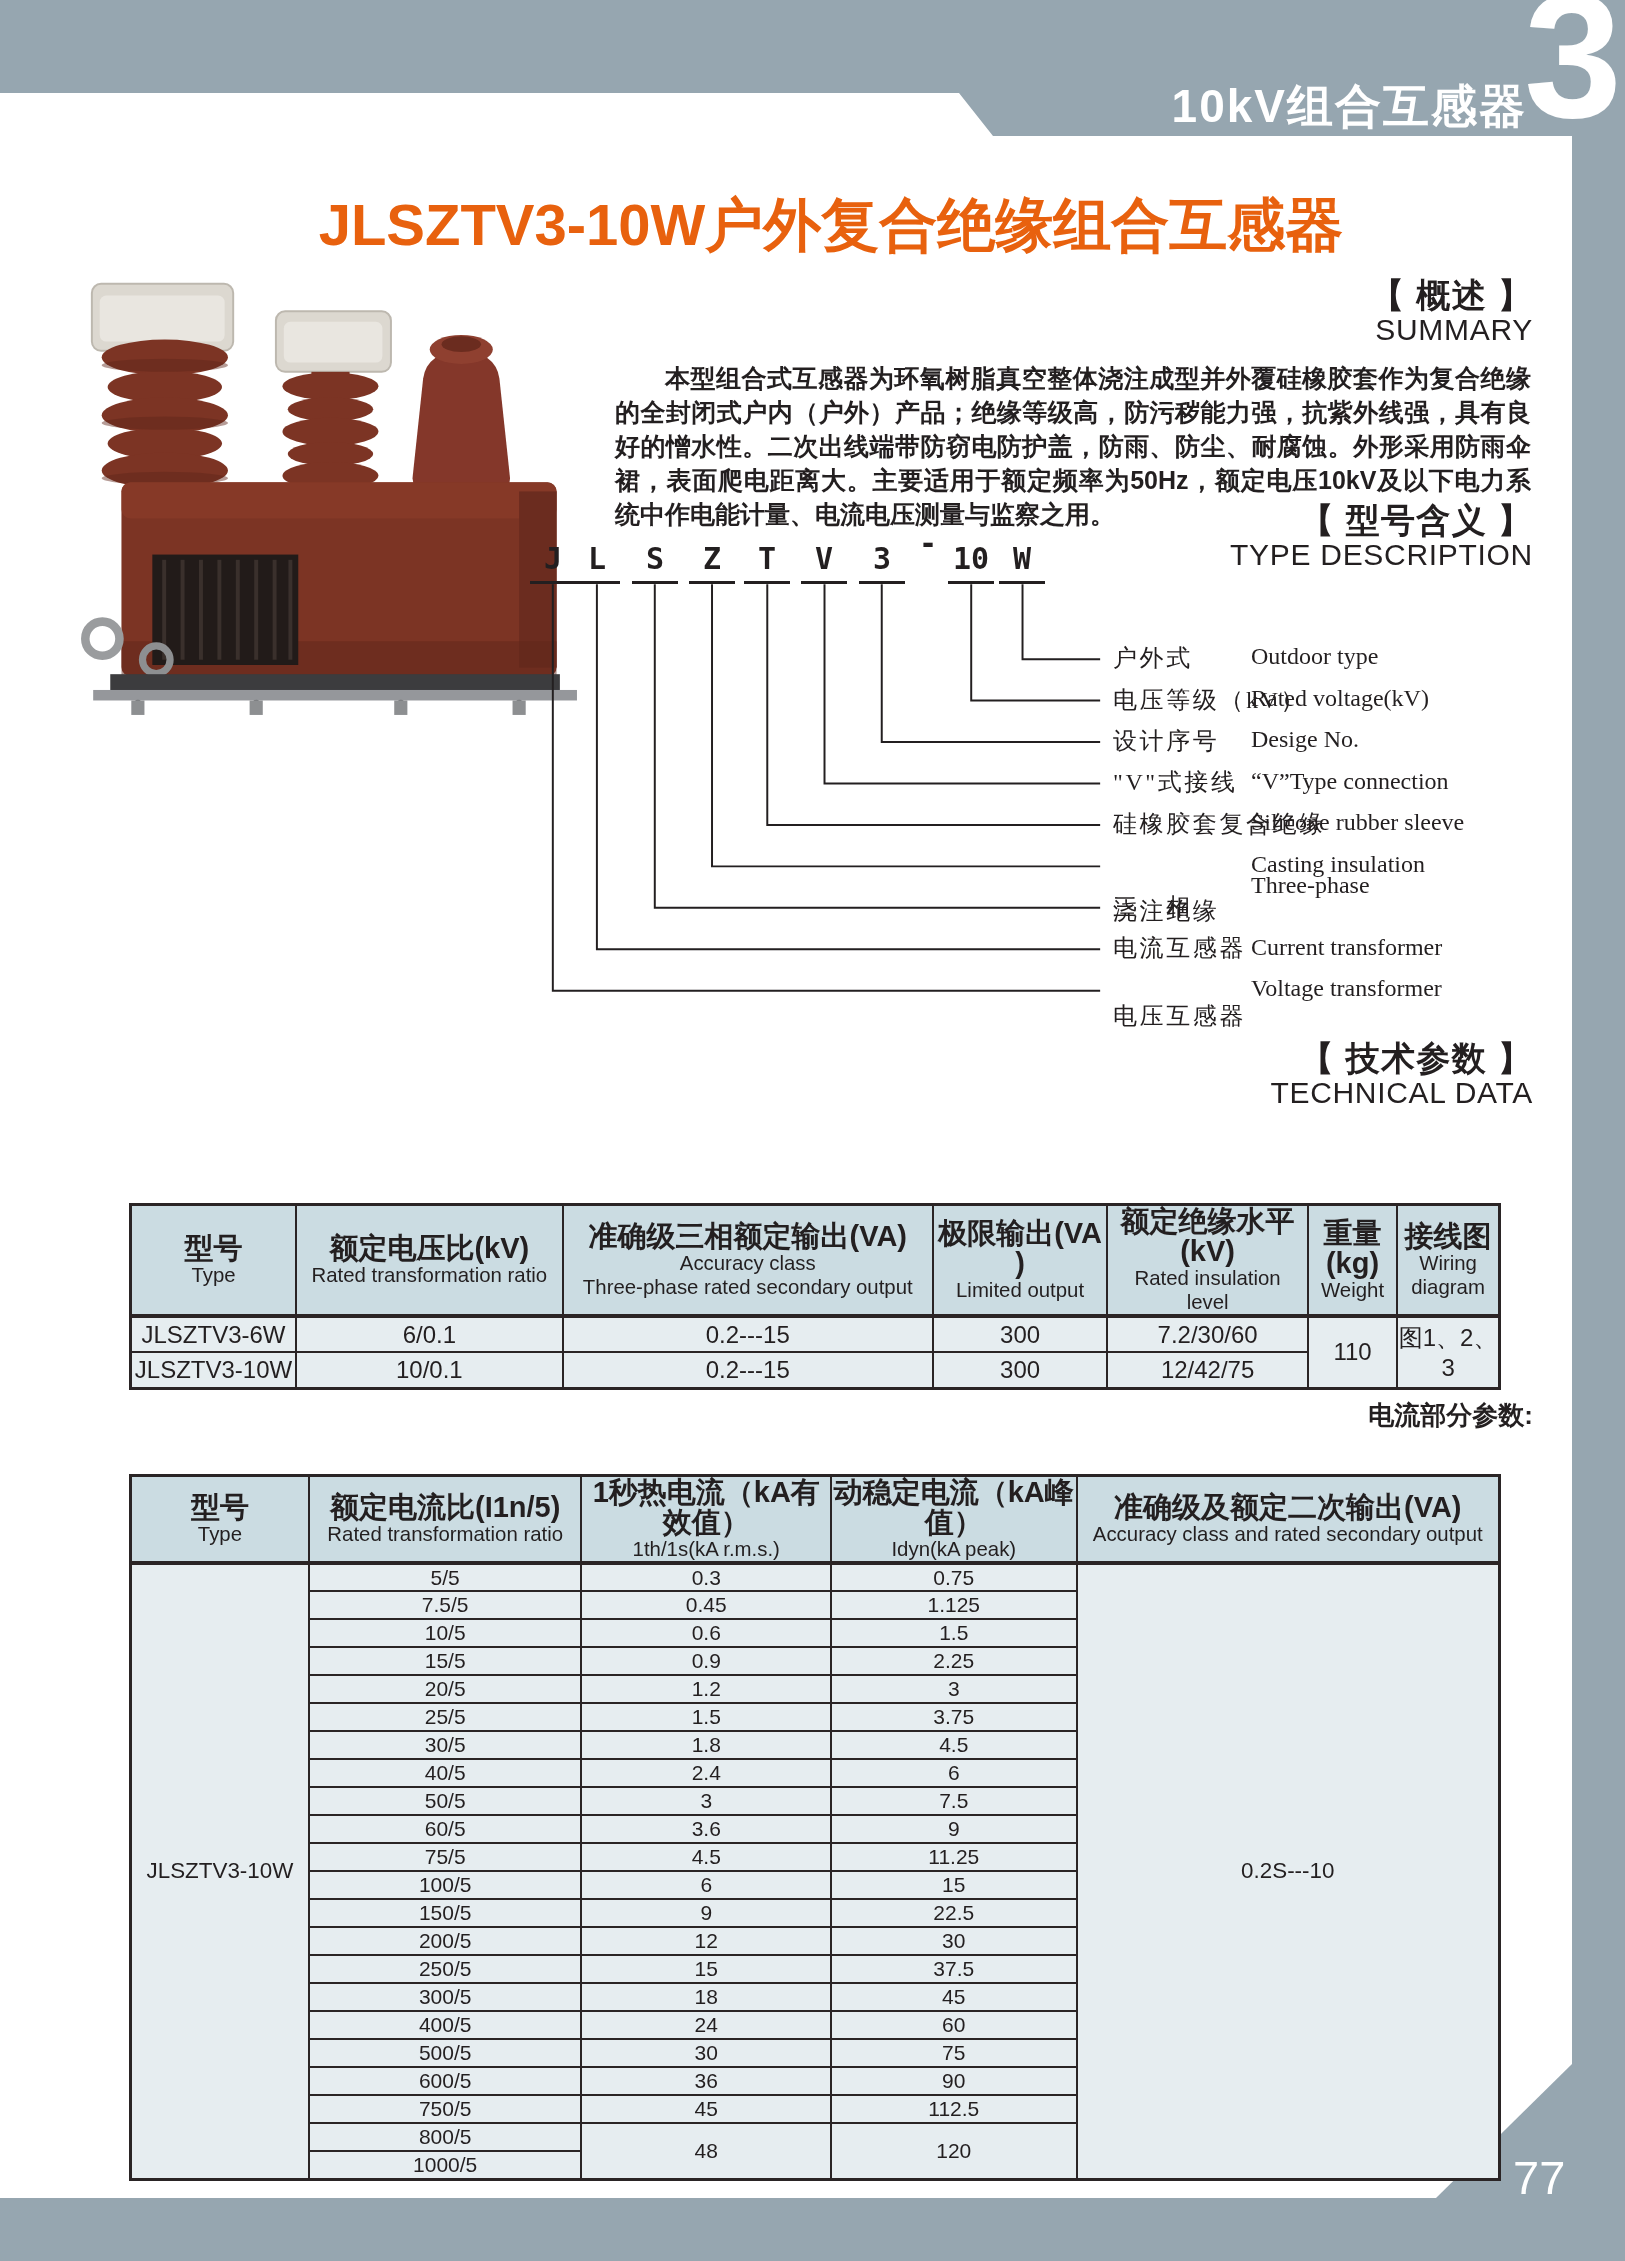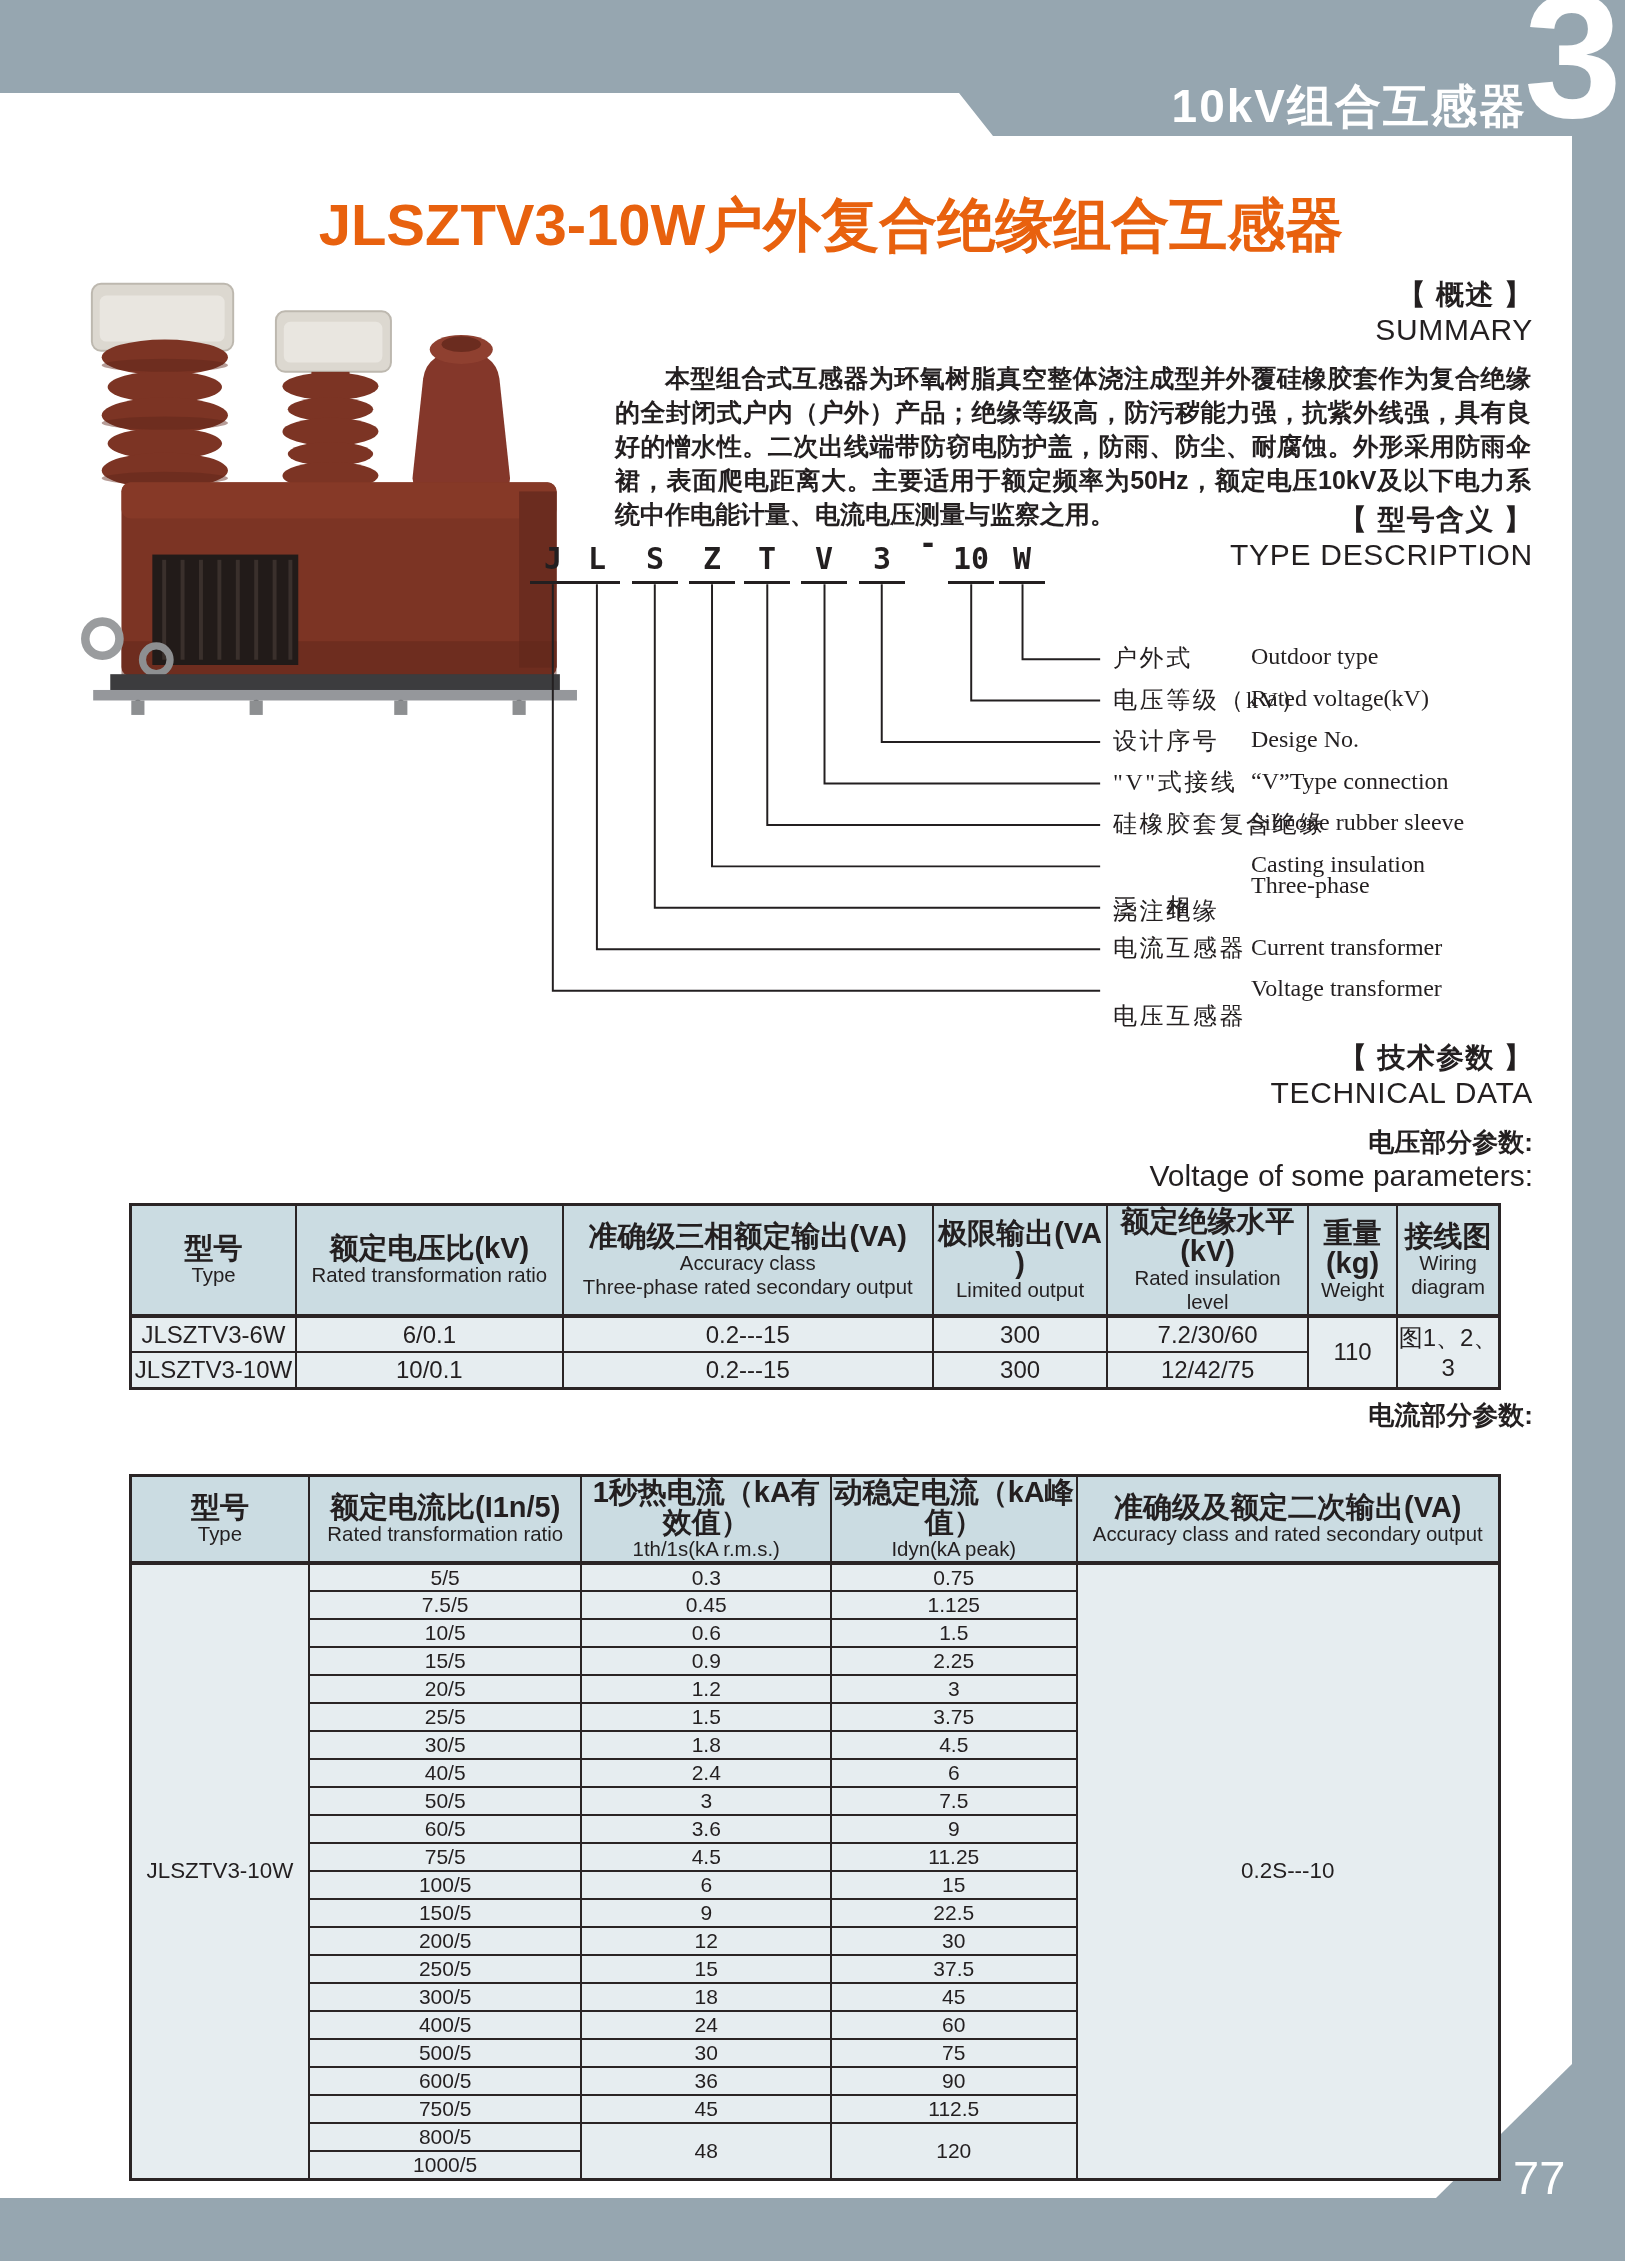--- a/index.html
+++ b/index.html
@@ -17,21 +17,21 @@
 .footer-band{position:absolute;left:0;top:2198px;width:1626px;height:63px;background:var(--band);}
 .footer-diag{position:absolute;left:1435px;top:2063px;width:138px;height:136px;background:var(--band);
   clip-path:polygon(100% 0,100% 100%,0 100%);}
 .header-title{position:absolute;top:76px;right:99px;font-size:46px;font-weight:bold;color:#fff;letter-spacing:2px;}
 .chapter-number{position:absolute;top:-32px;right:4px;font-size:176px;line-height:176px;font-weight:bold;color:#fff;}
 .page-number{position:absolute;left:1513px;top:2150px;font-size:47px;color:#fff;}
 
 .doc-title{position:absolute;top:187px;left:129px;width:1404px;text-align:center;
   font-size:58px;font-weight:bold;color:var(--accent);letter-spacing:0;}
 .sec-head{position:absolute;right:93px;text-align:right;}
-.sec-head .zh{font-size:28px;font-weight:bold;letter-spacing:1.3px;line-height:38px;}
+.sec-head .zh{font-size:34px;font-weight:bold;letter-spacing:1.3px;line-height:38px;}
 .sec-head .en{font-size:30px;line-height:32px;letter-spacing:0.7px;}
 #head-summary{top:276px}
 #head-type{top:501px}
 #head-tech{top:1039px}
 .tbl-title{position:absolute;right:93px;text-align:right;}
 .tbl-title .zh{font-size:26px;font-weight:bold;line-height:32px;}
 .tbl-title .en{font-size:30px;line-height:36px;}
 #volt-title{top:1126px}
 #curr-title{top:1399px}
 
@@ -204,24 +204,20 @@
       <div class="tl-en" style="top: 934px;">Current transformer</div>
       <div class="tl-zh" style="top: 1000px; font-family: Liberation Serif, serif;">电压互感器</div>
       <div class="tl-en" style="top: 975px;">Voltage transformer</div>
     </div>
 
   <div class="sec-head" id="head-tech">
     <div class="zh">【 技术参数 】</div>
     <div class="en">TECHNICAL DATA</div>
   </div>
 
-  <div class="tbl-title" id="volt-title">
-    <div class="zh">电压部分参数:</div>
-    <div class="en">Voltage of some parameters:</div>
-  </div>
   <div class="tbox" id="volt-box">
       <table class="dtable" id="volt-table" style="width: 1372px;">
         <colgroup>
           <col style="width: 165px;">
           <col style="width: 266px;">
           <col style="width: 369px;">
           <col style="width: 174px;">
           <col style="width: 200px;">
           <col style="width: 89px;">
           <col style="width: 102px;">

